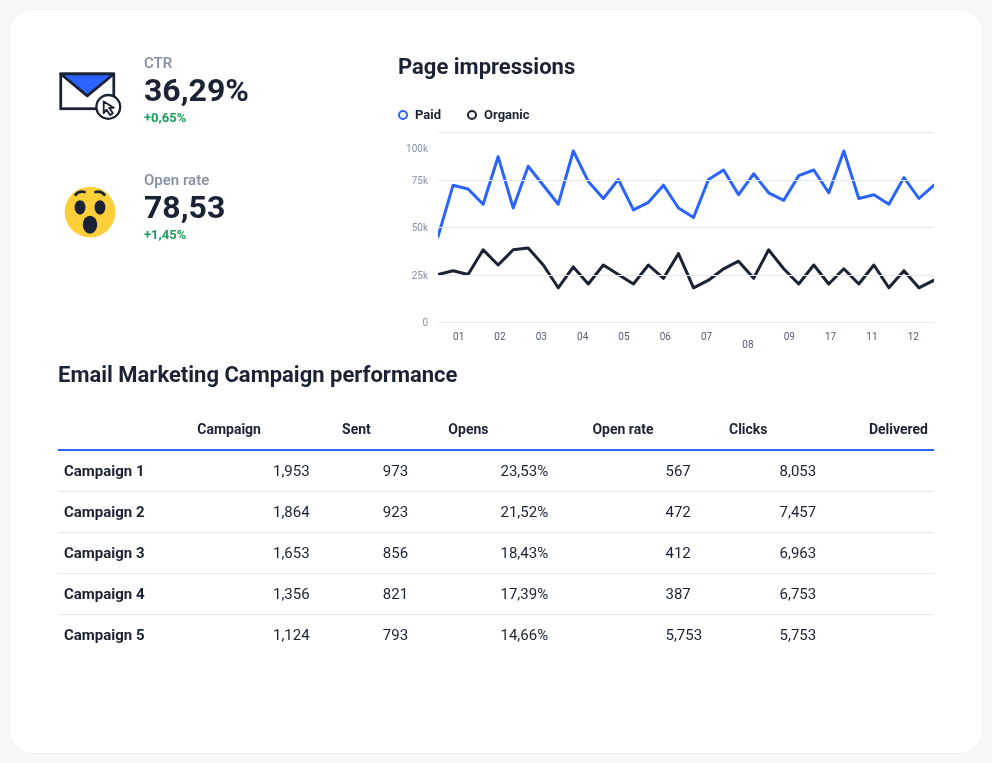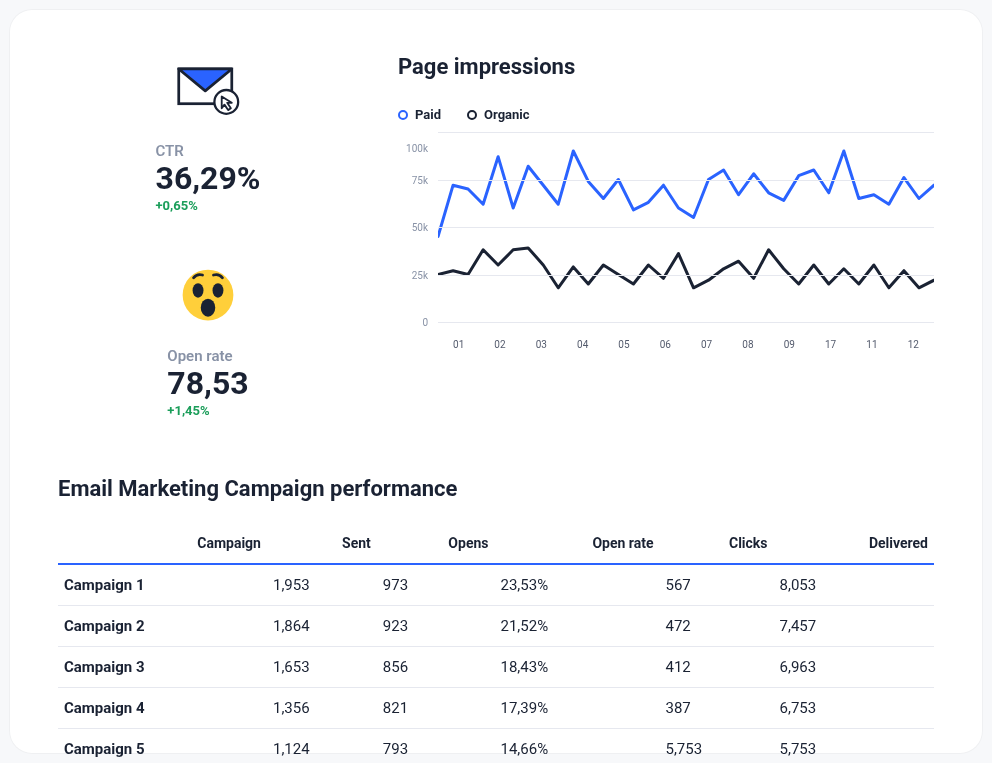--- a/index.html
+++ b/index.html
@@ -20,21 +20,21 @@
     box-shadow: 0 0 0 1px rgba(0,0,0,0.03);
   }
   .top { display: flex; gap: 40px; }
   .kpis { width: 300px; }
   .section-title {
     font-size: 22px;
     font-weight: 700;
     color: #1a2233;
     margin-bottom: 28px;
   }
-  .kpi { display: flex; gap: 22px; margin-bottom: 46px; align-items: center; flex-direction: column; }
+  .kpi { display: flex; gap: 22px; margin-bottom: 46px; align-items: flex-end; }
   .kpi-icon {
     width: 64px; height: 60px;
     display:flex; align-items:center; justify-content:center;
     flex-shrink:0;
     margin-top:6px;
   }
   .kpi-label { font-size: 15px; font-weight:600; color: #8892a6; }
   .kpi-value { font-size: 32px; font-weight:700; color:#1a2233; line-height:1.18; }
   .kpi-delta { font-size: 13px; font-weight:700; color:#1b9e5a; }
   .impressions { flex:1; }
@@ -142,21 +142,21 @@
             </svg>
         </div>
         <div class="x-axis" id="x-axis">
             <div class="x-tick" style="flex: 1 1 0%;">01</div>
             <div class="x-tick" style="flex: 1 1 0%;">02</div>
             <div class="x-tick" style="flex: 1 1 0%;">03</div>
             <div class="x-tick" style="flex: 1 1 0%;">04</div>
             <div class="x-tick" style="flex: 1 1 0%;">05</div>
             <div class="x-tick" style="flex: 1 1 0%;">06</div>
             <div class="x-tick" style="flex: 1 1 0%;">07</div>
-            <div class="x-tick" style="flex: 1 1 0%;">08</div>
+            <div class="x-tick" style="flex: 1 1 0%; margin-top: 8px;">08</div>
             <div class="x-tick" style="flex: 1 1 0%;">09</div>
             <div class="x-tick" style="flex: 1 1 0%;">17</div>
             <div class="x-tick" style="flex: 1 1 0%;">11</div>
             <div class="x-tick" style="flex: 1 1 0%;">12</div>
           </div>
       <div class="y-grid" style="top: 190px;"></div>
           <div class="y-grid" style="top: 142.5px;"></div>
           <div class="y-grid" style="top: 95px;"></div>
           <div class="y-grid" style="top: 47.5px;"></div>
           <div class="y-grid" style="top: 0px;"></div>

